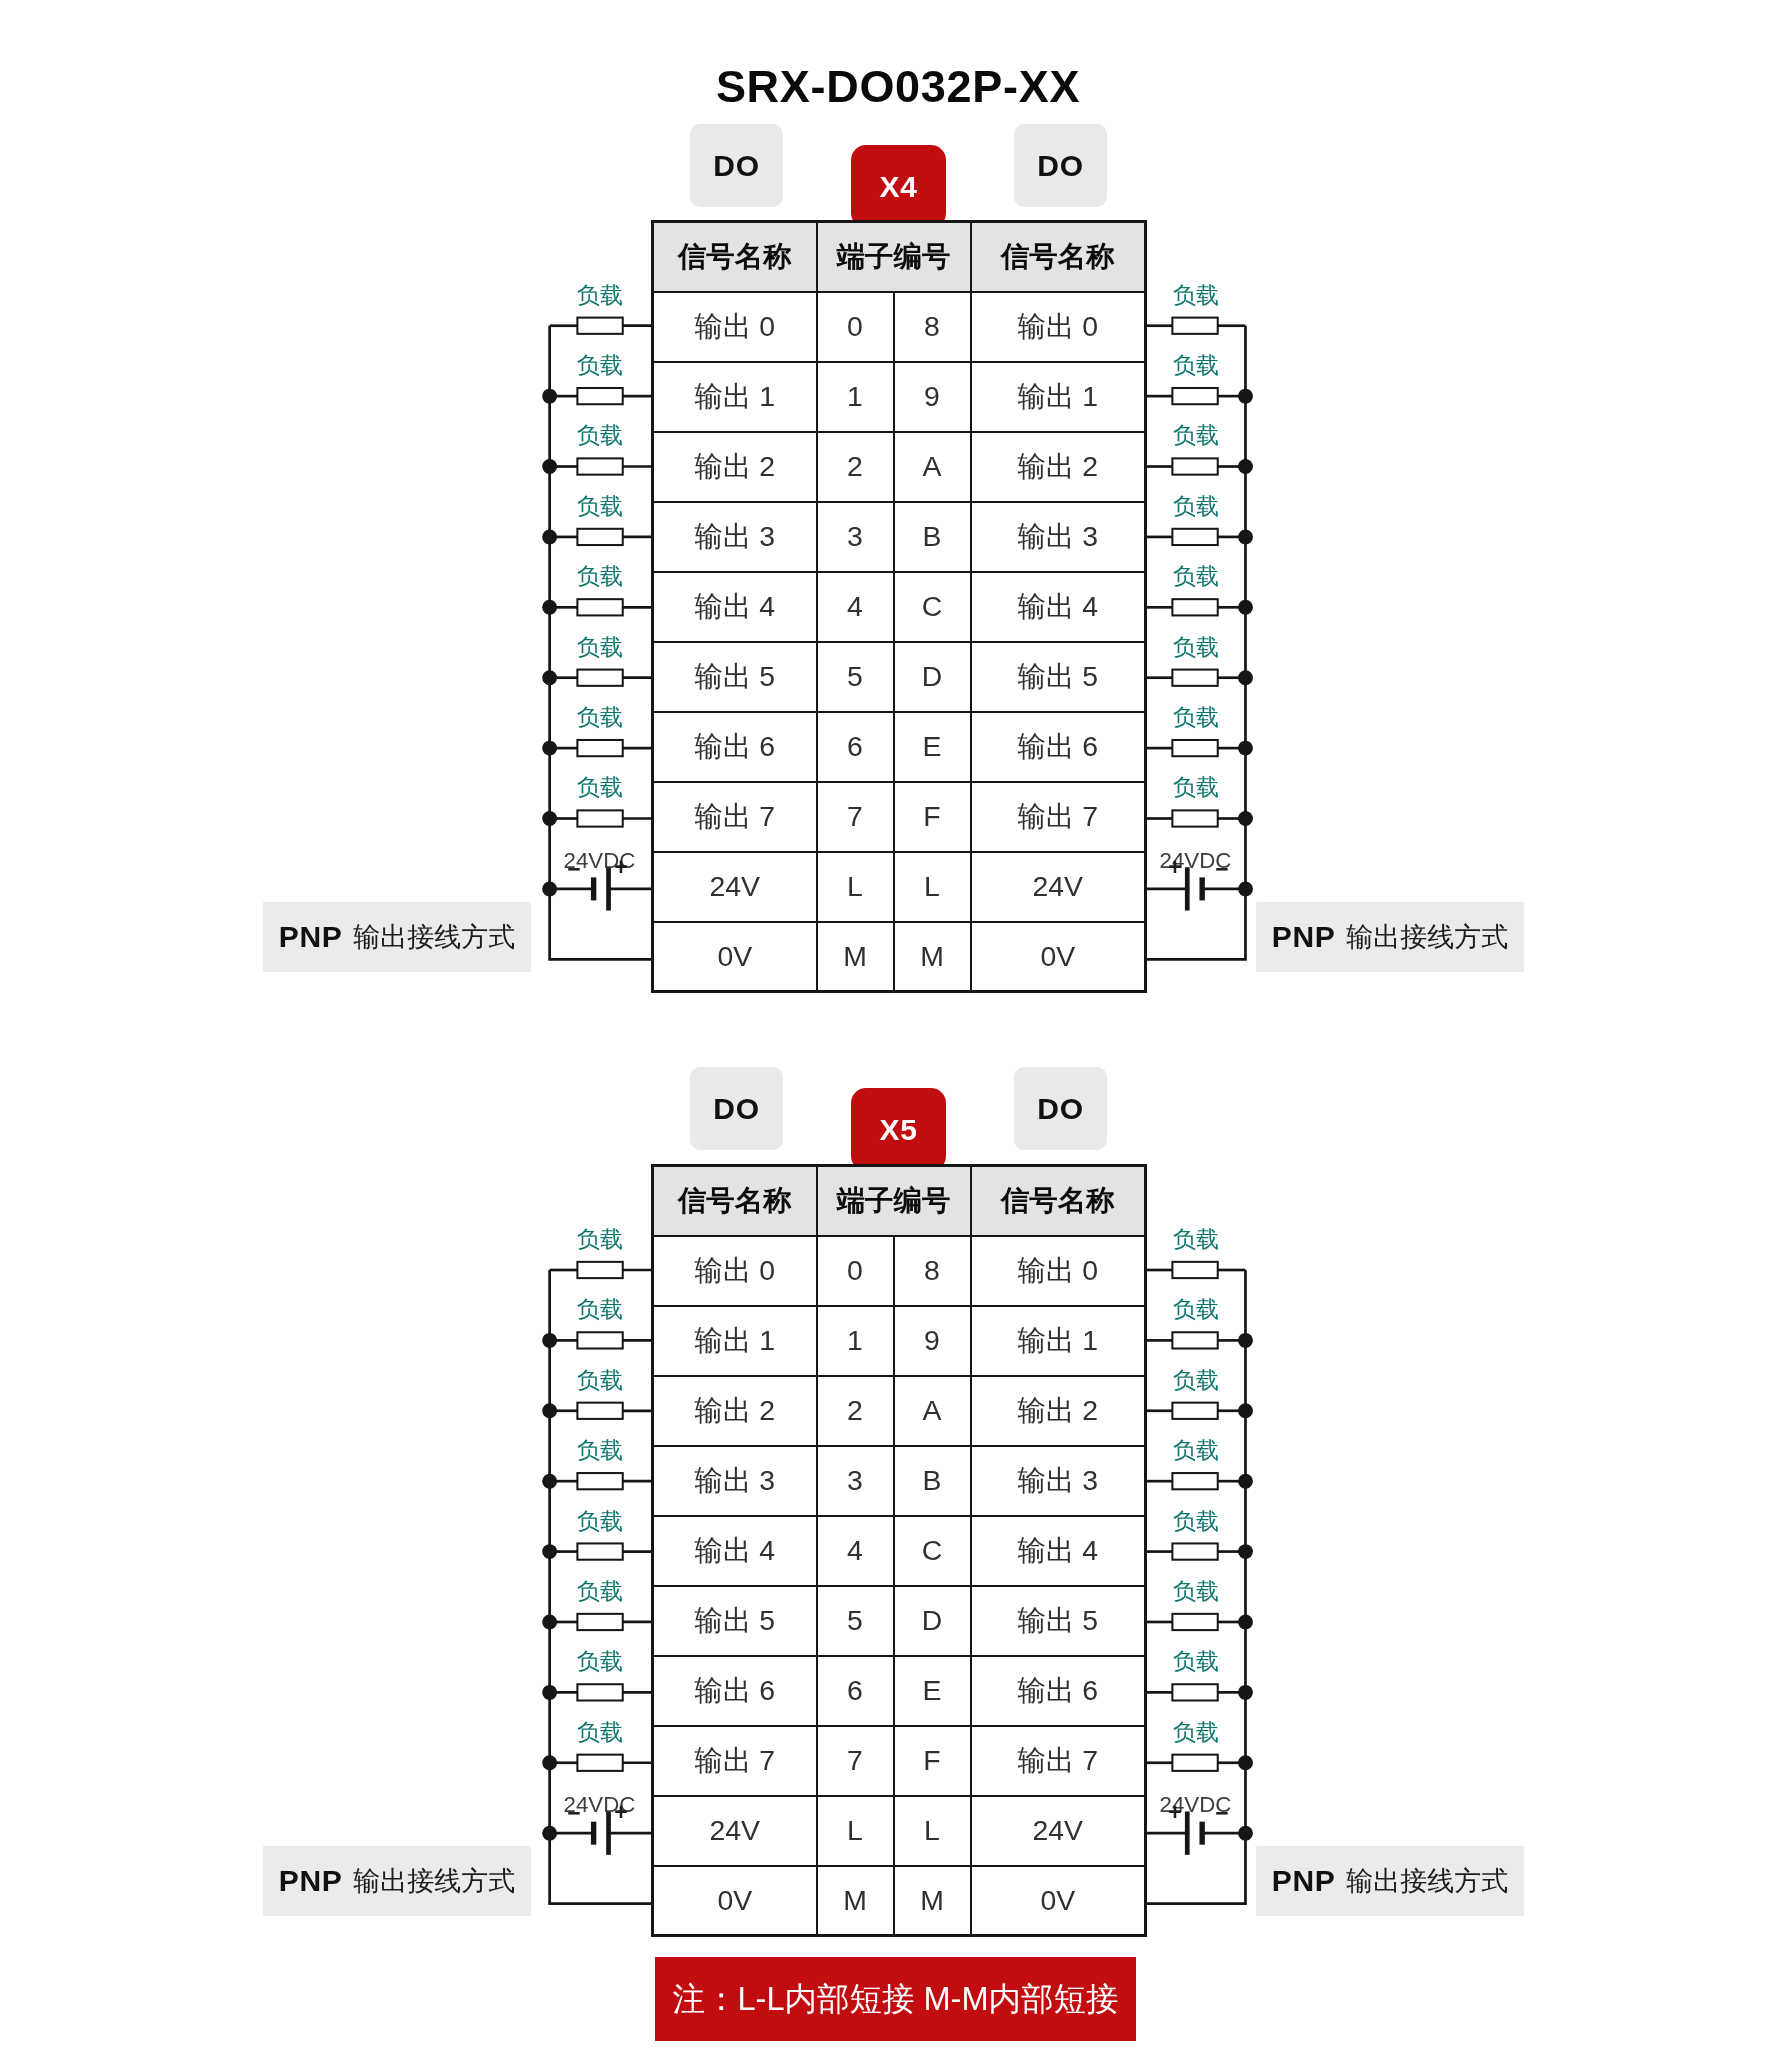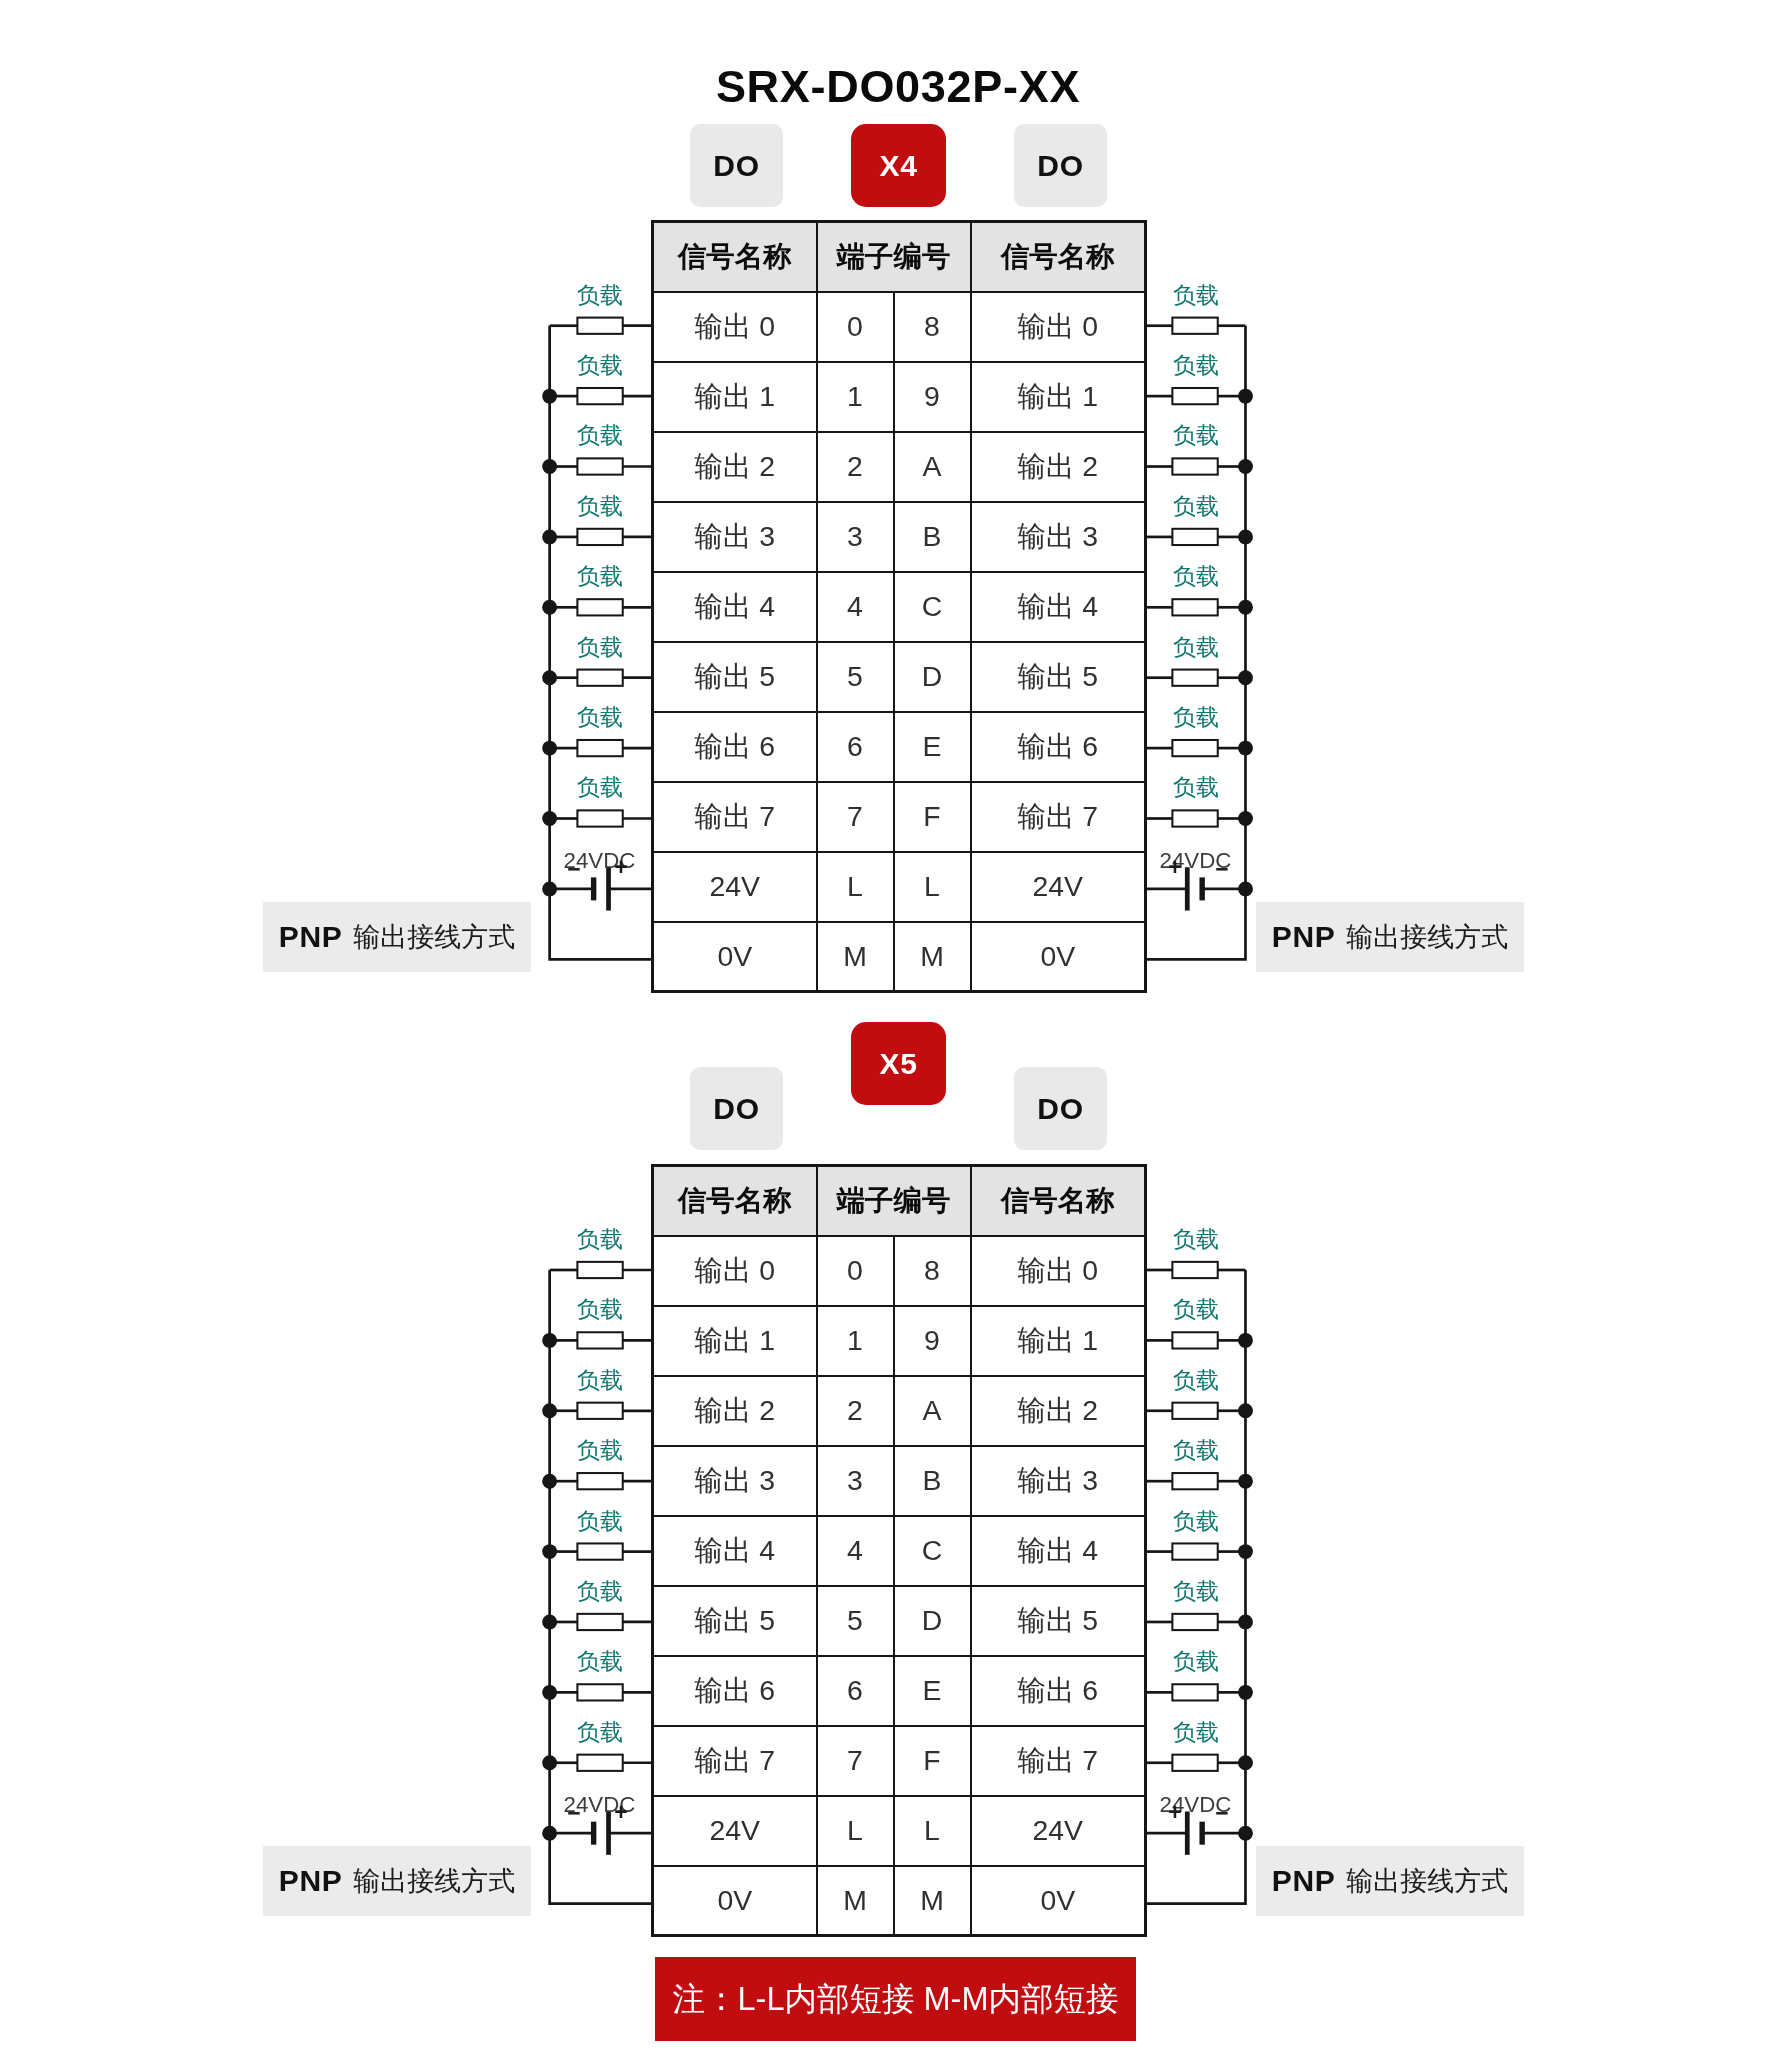--- a/index.html
+++ b/index.html
@@ -17,21 +17,21 @@
   }
   .page-title{
     position:absolute;left:0;top:64px;width:1796px;text-align:center;
     font-size:45px;font-weight:bold;color:#0a0a0a;letter-spacing:0.7px;line-height:1;
   }
   .badge{
     position:absolute;display:flex;align-items:center;justify-content:center;
     border-radius:10px;font-weight:bold;font-size:30px;letter-spacing:0.7px;line-height:1;
   }
   .badge.gray{background:var(--badge-gray);color:#111;}
-  .badge.red{background:var(--accent);color:#fff;border-radius:15px;}
+  .badge.red{background:var(--accent);color:#fff;border-radius:15px;margin-top:21px;}
   svg.wires{position:absolute;left:0;top:0;z-index:1;}
   table.wiretable{
     position:absolute;z-index:2;border-collapse:collapse;table-layout:fixed;
     background:#fff;border:3.4px solid var(--wire);
   }
   table.wiretable th, table.wiretable td{
     border:2px solid var(--wire);text-align:center;vertical-align:middle;padding:0;
     overflow:hidden;white-space:nowrap;
   }
   table.wiretable th{
@@ -334,21 +334,21 @@
       </div>
       <div class="pnp-box" style="left: 1256px; top: 902px; width: 268px; height: 70px;">
         <span class="pnp-bold">PNP</span>
         <span class="pnp-rest">输出接线方式</span>
       </div>
     </div>
     <div style="position: absolute; left: 0px; top: 0px;">
       <div class="badge gray" style="left: 690px; top: 1067px; width: 93px; height: 83px;">
         <span>DO</span>
       </div>
-      <div class="badge red" style="left: 851px; top: 1022px; width: 95px; height: 83px;">
+      <div class="badge red" style="left: 851px; top: 1067px; width: 95px; height: 83px;">
         <span>X5</span>
       </div>
       <div class="badge gray" style="left: 1014px; top: 1067px; width: 93px; height: 83px;">
         <span>DO</span>
       </div>
       <table class="wiretable" style="left: 651px; top: 1164px; width: 493px;">
         <colgroup>
           <col style="width: 164px;">
           <col style="width: 77px;">
           <col style="width: 77px;">

